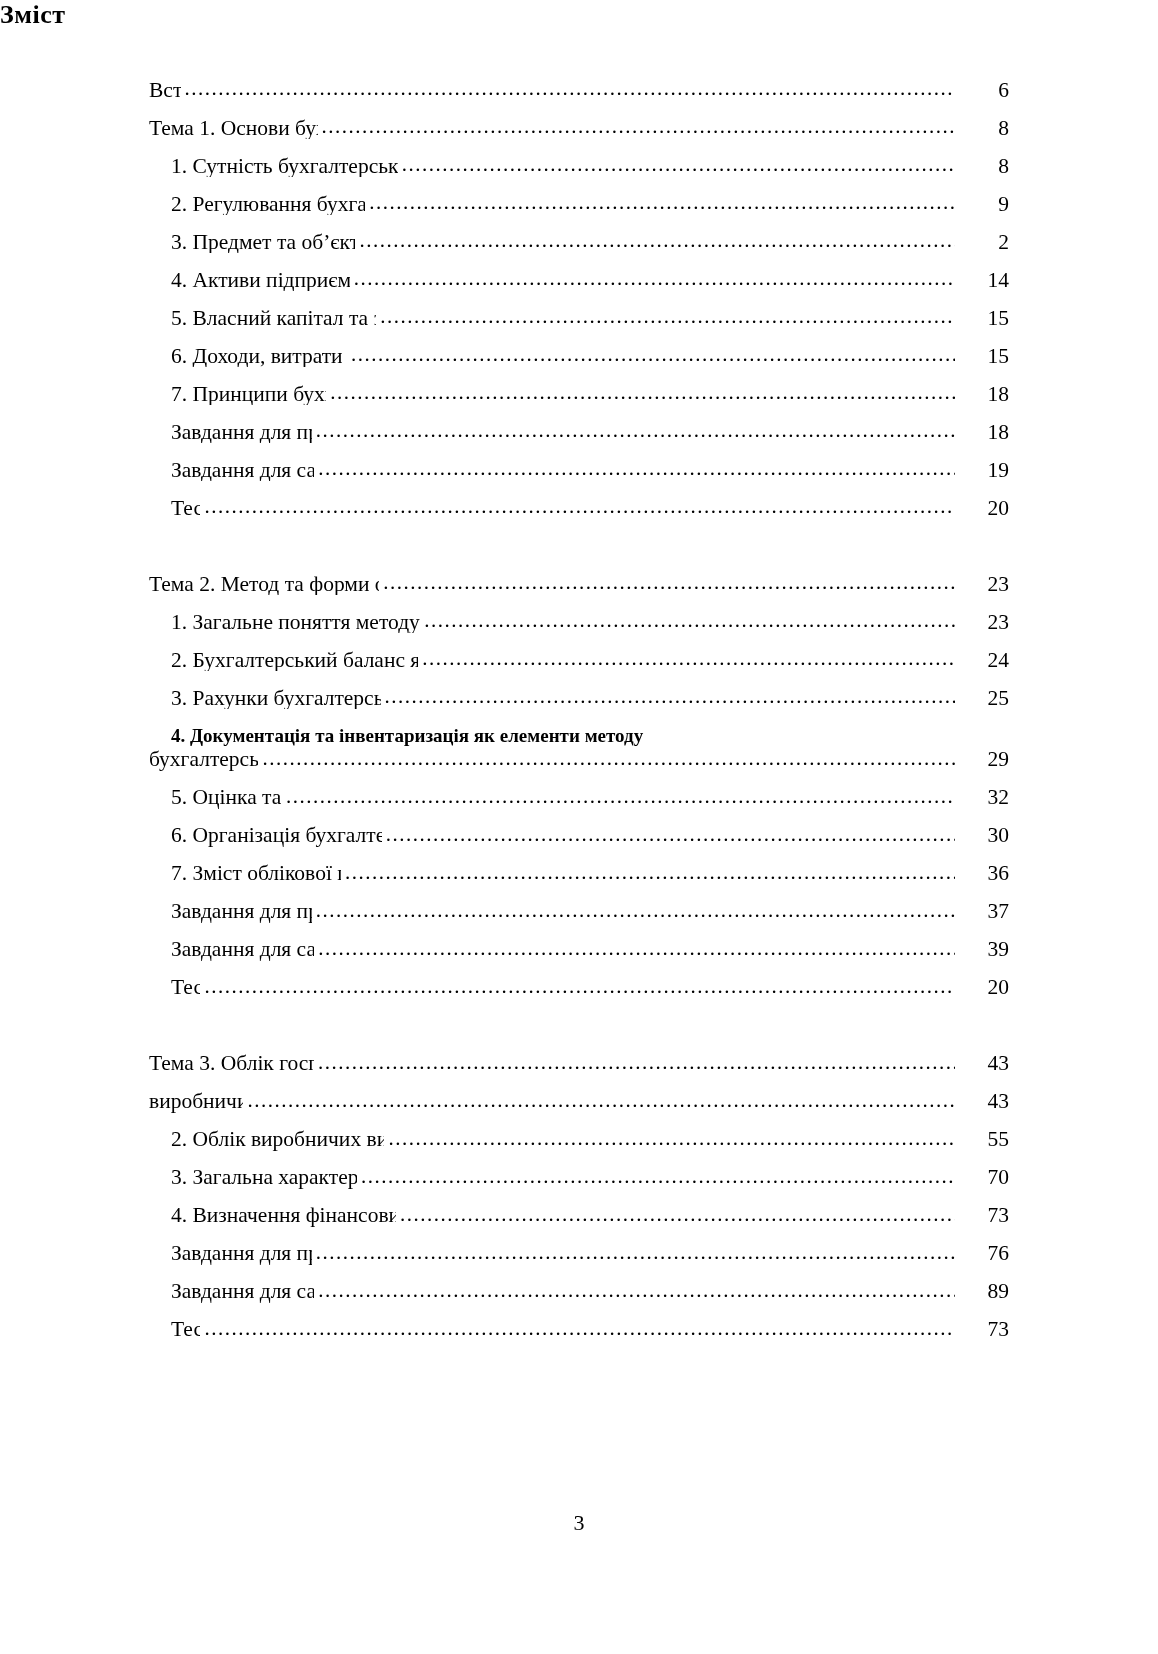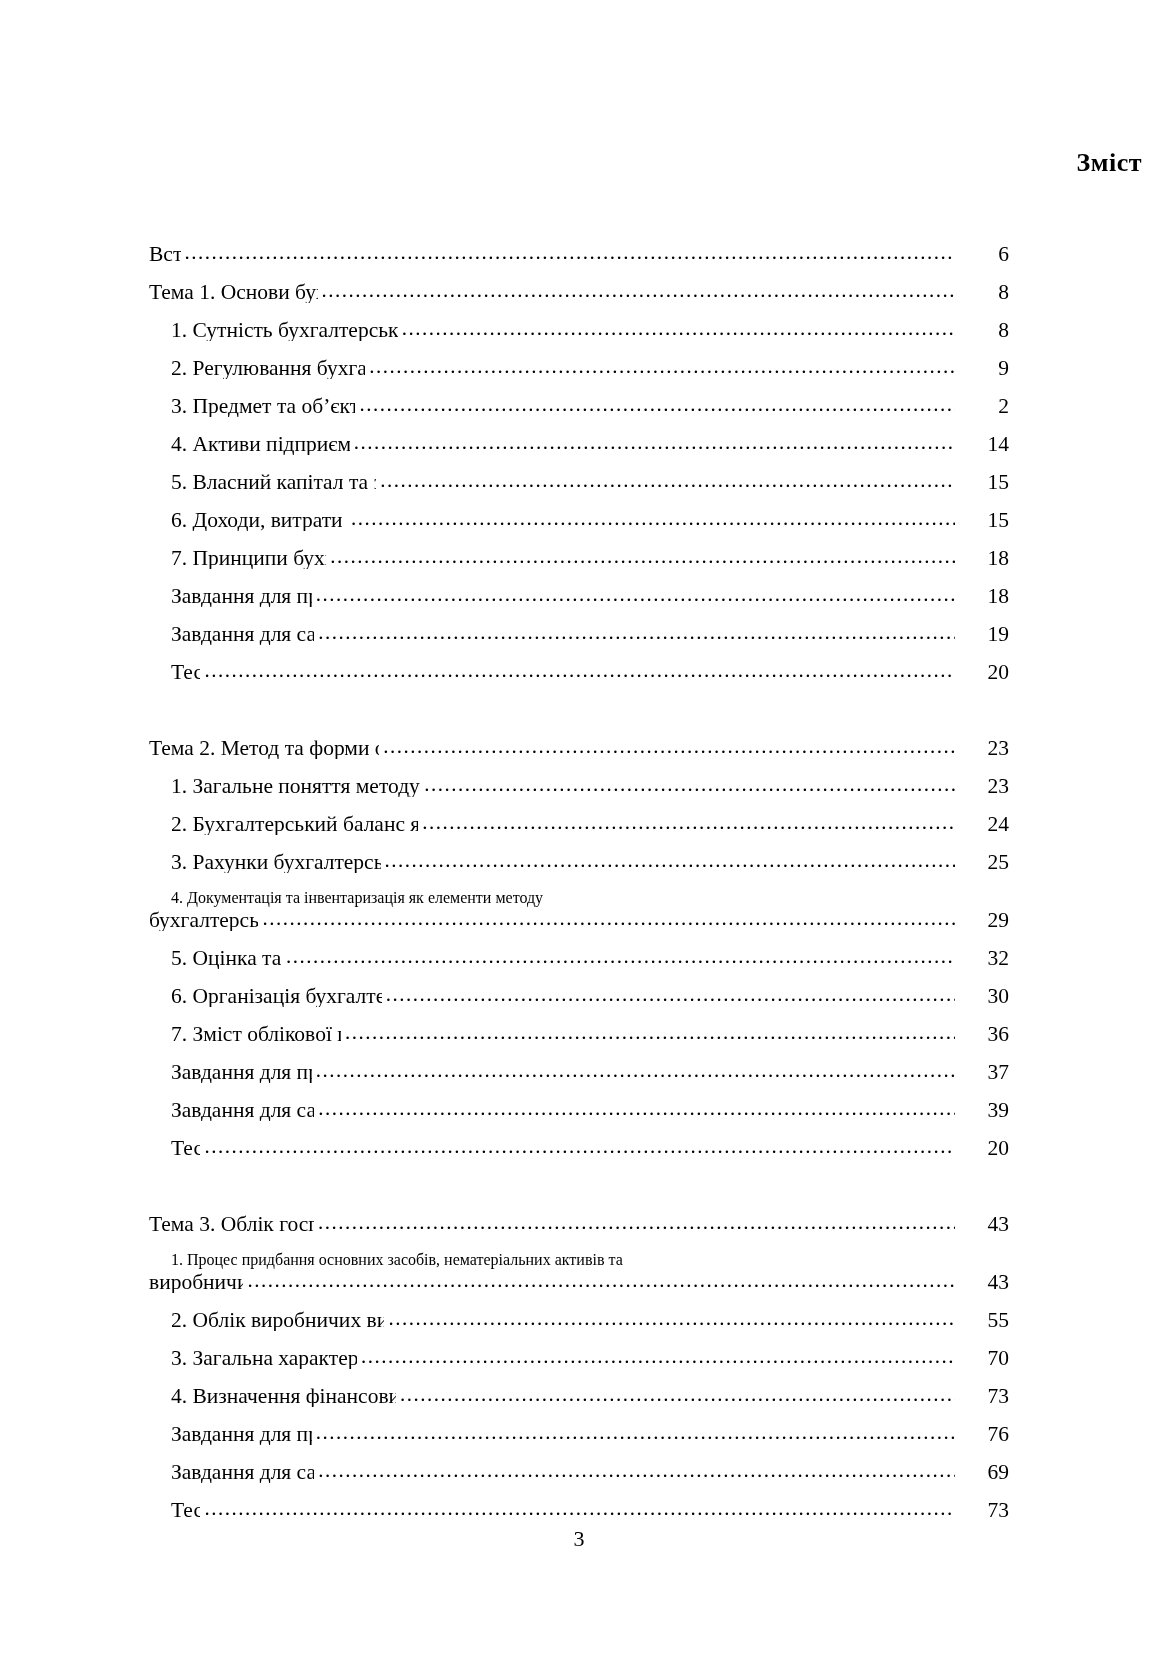--- a/index.html
+++ b/index.html
@@ -15,25 +15,24 @@
     color: #000000;
   }
   .page {
     position: relative;
     width: 1158px;
     height: 1654px;
     box-sizing: border-box;
     padding: 0;
   }
   .doc-title {
-    text-align: right;
+    text-align: left;
     font-size: 26px;
     font-weight: bold;
-    margin: 16px;
-    padding-top: 132px;
+    margin: 0;
     letter-spacing: 0.5px;
   }
   .toc {
     margin: 0 auto;
     padding-top: 48px;
     width: 860px;
   }
   .toc-group {
     margin-bottom: 0;
   }
@@ -67,22 +66,23 @@
     flex: 0 0 auto;
     width: 52px;
     text-align: right;
     font-size: 21.5px;
   }
   .indent {
     padding-left: 22px;
   }
   .wrap-line1 {
     padding-left: 22px;
-    font-size: 16px;
+    font-size: 19px;
     line-height: 1.25;
+    font-weight: bold;
   }
   .wrap-line2 {
     display: flex;
     align-items: flex-end;
     font-size: 21.5px;
     line-height: 1.0;
     margin-bottom: 15px;
     white-space: nowrap;
   }
   .footer-page {
@@ -223,21 +223,20 @@
           <span class="pg">20</span>
         </div>
       </div>
       <div class="group-gap"></div>
       <div class="toc-group">
         <div class="toc-row">
           <span class="lbl">Тема 3. Облік господарських процесів</span>
           <span class="dots">........................................................................................................................................................................................................</span>
           <span class="pg">43</span>
         </div>
-        <div class="wrap-line1">1. Процес придбання основних засобів, нематеріальних активів та</div>
         <div class="wrap-line2">
           <span class="lbl">виробничих запасів</span>
           <span class="dots">........................................................................................................................................................................................................</span>
           <span class="pg">43</span>
         </div>
         <div class="toc-row">
           <span class="lbl indent">2. Облік виробничих витрат та інших витрат діяльності</span>
           <span class="dots">........................................................................................................................................................................................................</span>
           <span class="pg">55</span>
         </div>
@@ -252,21 +251,21 @@
           <span class="pg">73</span>
         </div>
         <div class="toc-row">
           <span class="lbl indent">Завдання для практичних занять</span>
           <span class="dots">........................................................................................................................................................................................................</span>
           <span class="pg">76</span>
         </div>
         <div class="toc-row">
           <span class="lbl indent">Завдання для самостійної роботи</span>
           <span class="dots">........................................................................................................................................................................................................</span>
-          <span class="pg">69</span>
+          <span class="pg">89</span>
         </div>
         <div class="toc-row">
           <span class="lbl indent">Тести</span>
           <span class="dots">........................................................................................................................................................................................................</span>
           <span class="pg">73</span>
         </div>
       </div>
     </div>
 
   <div class="footer-page">3</div>

